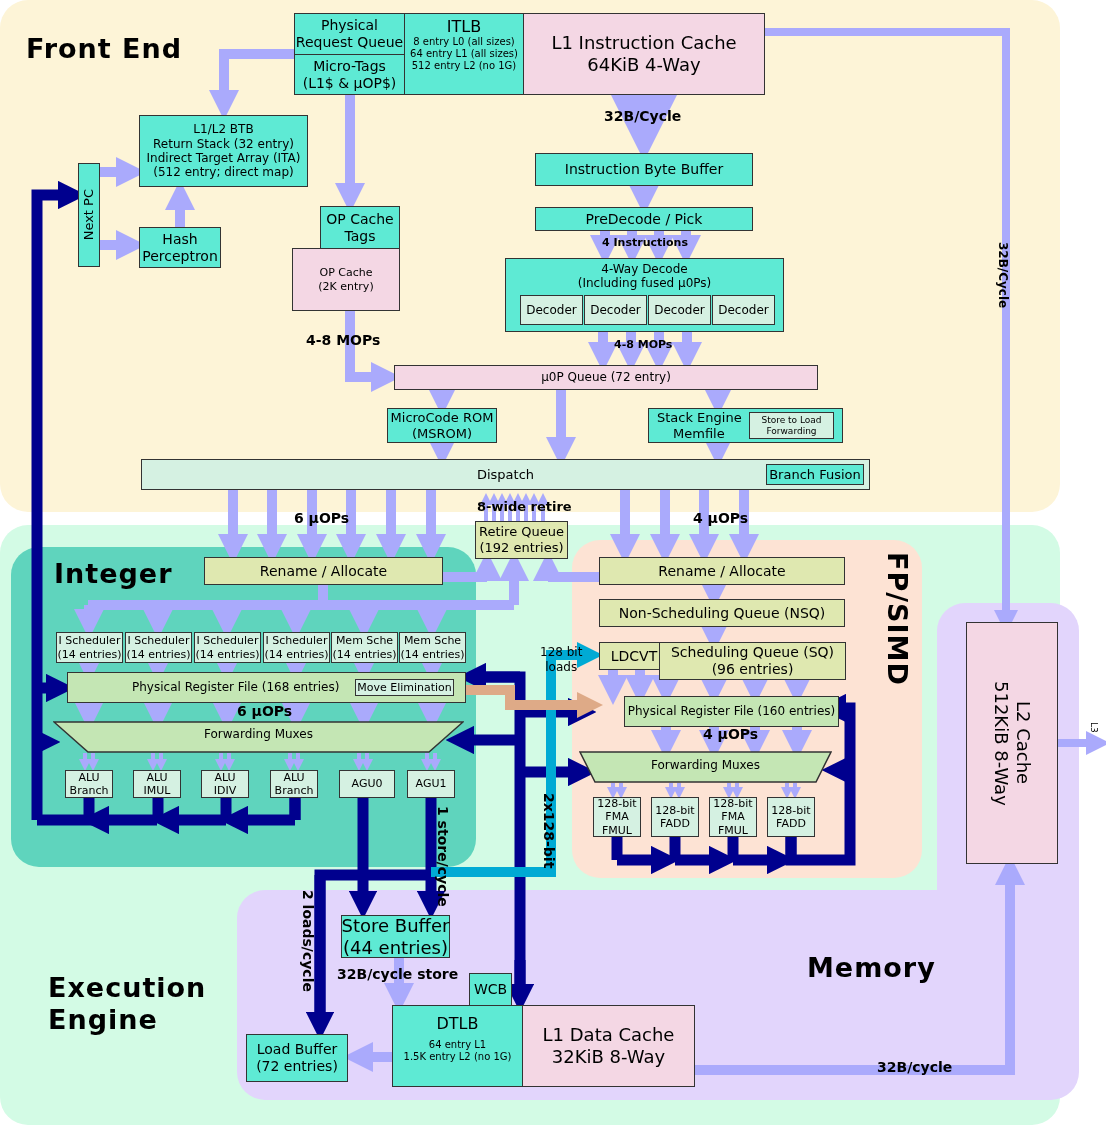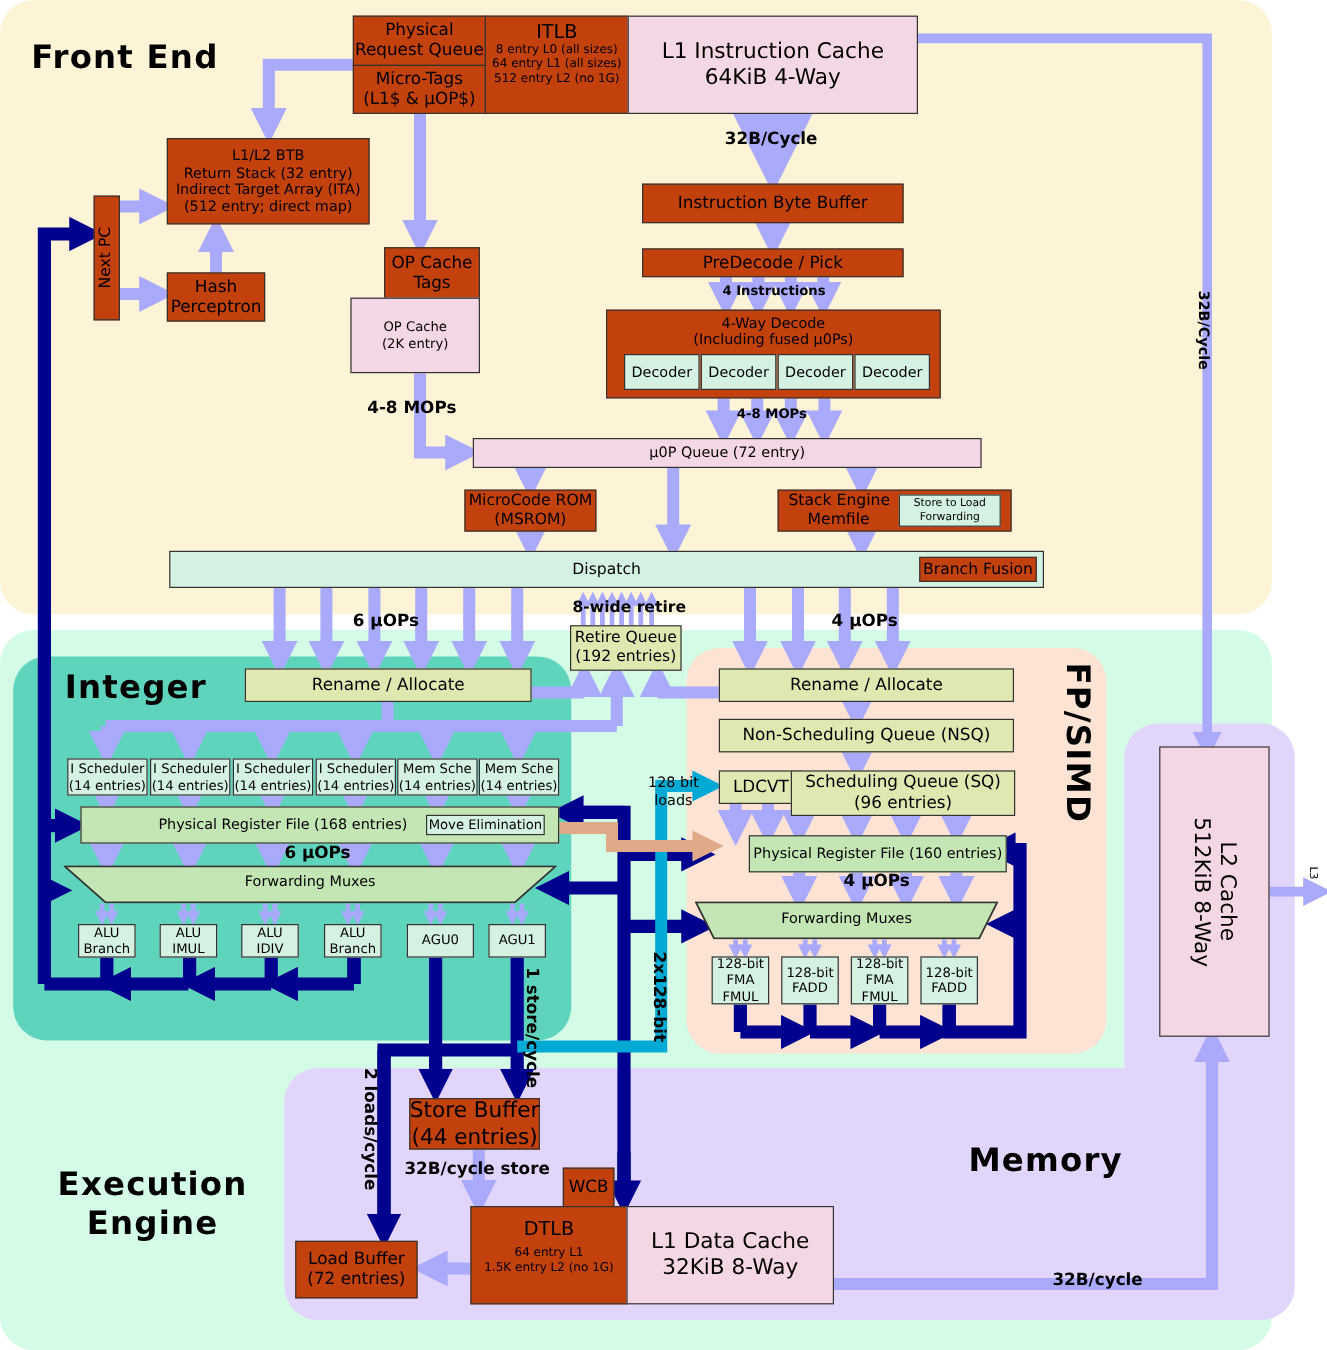--- a/index.html
+++ b/index.html
@@ -1,19 +1,19 @@
 <!DOCTYPE html>
 <html><head>
 <meta charset="utf-8">
 <style>
   html,body{margin:0;padding:0;background:#fff;}
   #root{position:relative;width:1106px;height:1125px;overflow:hidden;font-family:"DejaVu Sans",sans-serif;color:#000;}
   .region{position:absolute;border-radius:28px;}
   .box{position:absolute;box-sizing:border-box;border:1.5px solid #333;display:flex;flex-direction:column;align-items:center;justify-content:center;text-align:center;line-height:1.2;white-space:nowrap;}
-  .tan{background:#c2410c;}
+  .tan{background:#5eead4;}
   .pink{background:#f4d7e4;}
   .mint{background:#d5f1e2;}
   .lime{background:#dfe8b0;}
   .green{background:#c4e6b4;}
   .lbl{position:absolute;font-weight:bold;white-space:nowrap;}
   .big{font-size:27px;letter-spacing:1px;}
   .vt{writing-mode:vertical-rl;}
   svg.wires{position:absolute;left:0;top:0;pointer-events:none;}
 </style>
 </head>
@@ -183,21 +183,21 @@
         <path d="M845,708 L832,708" marker-end="url(#ah-d)"></path>
         <path d="M850,770 L836,770" marker-end="url(#ah-d)"></path>
       </g>
     <g id="misc" fill="none">
         <path d="M431,872 L551,872 L551,655 L590,655" marker-end="url(#ah-c)" stroke="#00aad4" stroke-width="10"></path>
         <path d="M466,690 L510,690 L510,705 L590,705" marker-end="url(#ah-t)" stroke="#deaa87" stroke-width="10"></path>
       </g>
   </svg>
 
   <div class="lbl big" style="left:26px;top:33px;">Front End</div>
-  <div class="lbl big" style="left:48px;top:972px;text-align:center;line-height:32px;">
+  <div class="lbl big" style="left:48px;top:972px;text-align:left;line-height:32px;">
     <div>Execution</div>
     <div>Engine</div>
   </div>
   <div class="lbl big" style="left:54px;top:558px;">Integer</div>
   <div class="lbl big vt" style="left:882px;top:552px;">FP/SIMD</div>
   <div class="lbl big" style="left:807px;top:952px;">Memory</div>
 
   <div class="box tan" style="left:294px;top:13px;width:111px;height:42px;font-size:14px;">
     <div>Physical</div>
     <div>Request Queue</div>

